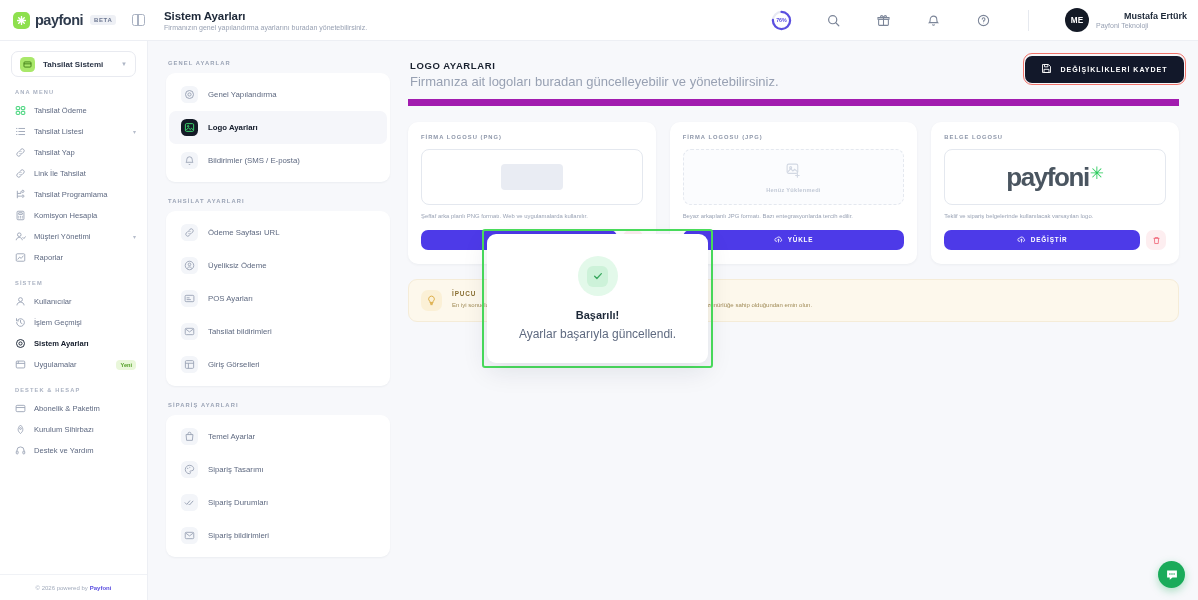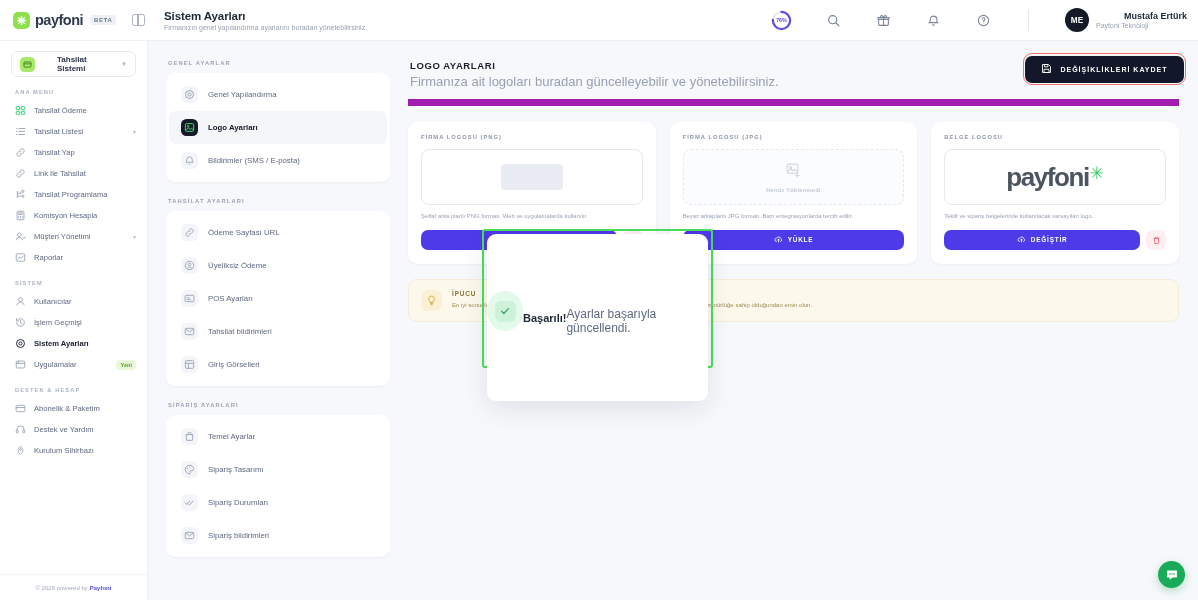--- a/index.html
+++ b/index.html
@@ -53,21 +53,21 @@
   
   .body-row { flex: 1; display: flex; min-height: 0; }
 
   
   .sidebar {
     width: 148px; flex: 0 0 148px; background: #ffffff; border-right: 1px solid #edeff4;
     display: flex; flex-direction: column; padding: 10px 0 0 0; position: relative;
   }
   .sys-select {
     margin: 0 11px 0 11px; height: 26px; border: 1px solid #e8eaf0; border-radius: 7px;
-    display: flex; align-items: center; gap: 22px; padding: 0 8px; cursor: pointer; background:#fff;
+    display: flex; align-items: center; gap: 8px; padding: 0 8px; cursor: pointer; background:#fff;
   }
   .sys-ic { width: 15px; height: 15px; border-radius: 4.5px; background: #a9e86a; display:flex; align-items:center; justify-content:center; flex:0 0 15px;}
   .sys-label { font-size: 8px; font-weight: 700; color: #2b3547; flex: 1; }
   .caret { color: #aeb6c6; font-size: 6px; }
 
   .nav-scroll { flex:1; overflow: hidden; padding-top: 12px; }
   .nav-group-title {
     font-size: 5.7px; font-weight: 700; letter-spacing: 1.1px; color: #aab2c2;
     padding: 0 0 0 15px; margin-bottom: 5px; text-transform: uppercase;
   }
@@ -160,23 +160,23 @@
     font-size: 7px; font-weight: 700; letter-spacing: 1px; padding: 0 16px;
     display:flex; align-items:center; gap: 8px; cursor: pointer;
   }
 
   
   .modal-highlight {
     position: absolute; left: 482px; top: 229px; width: 231px; height: 139px;
     border: 2px solid #4ade5c; border-radius: 3px; z-index: 40;
   }
   .modal {
-    position: absolute; left: 487px; top: 234px; width: 221px; height: 167px;
+    position: absolute; left: 487px; top: 234px; width: 221px; height: 129px;
     background: #fff; border-radius: 9px; box-shadow: 0 8px 26px rgba(20,30,60,.10);
-    display:flex; align-items:center; justify-content:center; z-index: 41;
+    display:flex; flex-direction: column; align-items:center; justify-content:center; z-index: 41;
   }
   .succ-halo {
     width: 40px; height: 40px; border-radius: 50%; background: #e3f9ea;
     display:flex; align-items:center; justify-content:center; margin-bottom: 13px;
   }
   .succ-inner {
     width: 21px; height: 21px; border-radius: 6px; background: #cdf2d9; color: #3aa85f;
     display:flex; align-items:center; justify-content:center;
   }
   .modal-title { font-size: 11px; font-weight: 700; color: #1d2838; }
@@ -398,35 +398,35 @@
               <svg width="11" height="11" viewBox="0 0 16 16" fill="none" stroke="currentColor" stroke-width="1.3">
                 <rect x="1.6" y="3.4" width="12.8" height="9.2" rx="1.5"></rect>
                 <path d="M1.6 6.6h12.8"></path>
               </svg>
             </span>
             <span class="lbl">Abonelik &amp; Paketim</span>
           </div>
           <div class="nav-item">
             <span class="ic">
               <svg width="11" height="11" viewBox="0 0 16 16" fill="none" stroke="currentColor" stroke-width="1.3">
+                <path d="M8 1.6c2.4 2 3.4 4.4 3.4 6.6 0 2.2-1.4 4-3.4 5.6-2-1.6-3.4-3.4-3.4-5.6 0-2.2 1-4.6 3.4-6.6z"></path>
+                <circle cx="8" cy="6.6" r="1.3"></circle>
+              </svg>
+            </span>
+            <span class="lbl">Kurulum Sihirbazı</span>
+          </div>
+          <div class="nav-item">
+            <span class="ic">
+              <svg width="11" height="11" viewBox="0 0 16 16" fill="none" stroke="currentColor" stroke-width="1.3">
                 <path d="M2.8 9.4V8a5.2 5.2 0 1 1 10.4 0v1.4"></path>
                 <rect x="1.8" y="8.8" width="2.8" height="4.2" rx="1.2"></rect>
                 <rect x="11.4" y="8.8" width="2.8" height="4.2" rx="1.2"></rect>
               </svg>
             </span>
             <span class="lbl">Destek ve Yardım</span>
-          </div>
-          <div class="nav-item">
-            <span class="ic">
-              <svg width="11" height="11" viewBox="0 0 16 16" fill="none" stroke="currentColor" stroke-width="1.3">
-                <path d="M8 1.6c2.4 2 3.4 4.4 3.4 6.6 0 2.2-1.4 4-3.4 5.6-2-1.6-3.4-3.4-3.4-5.6 0-2.2 1-4.6 3.4-6.6z"></path>
-                <circle cx="8" cy="6.6" r="1.3"></circle>
-              </svg>
-            </span>
-            <span class="lbl">Kurulum Sihirbazı</span>
           </div>
         </div>
 
       <div class="sidebar-foot">
         <span>© 2026 powered by</span>
         <b>Payfoni</b>
       </div>
     </div>
 
     <div class="settings-col" id="settings-col">

